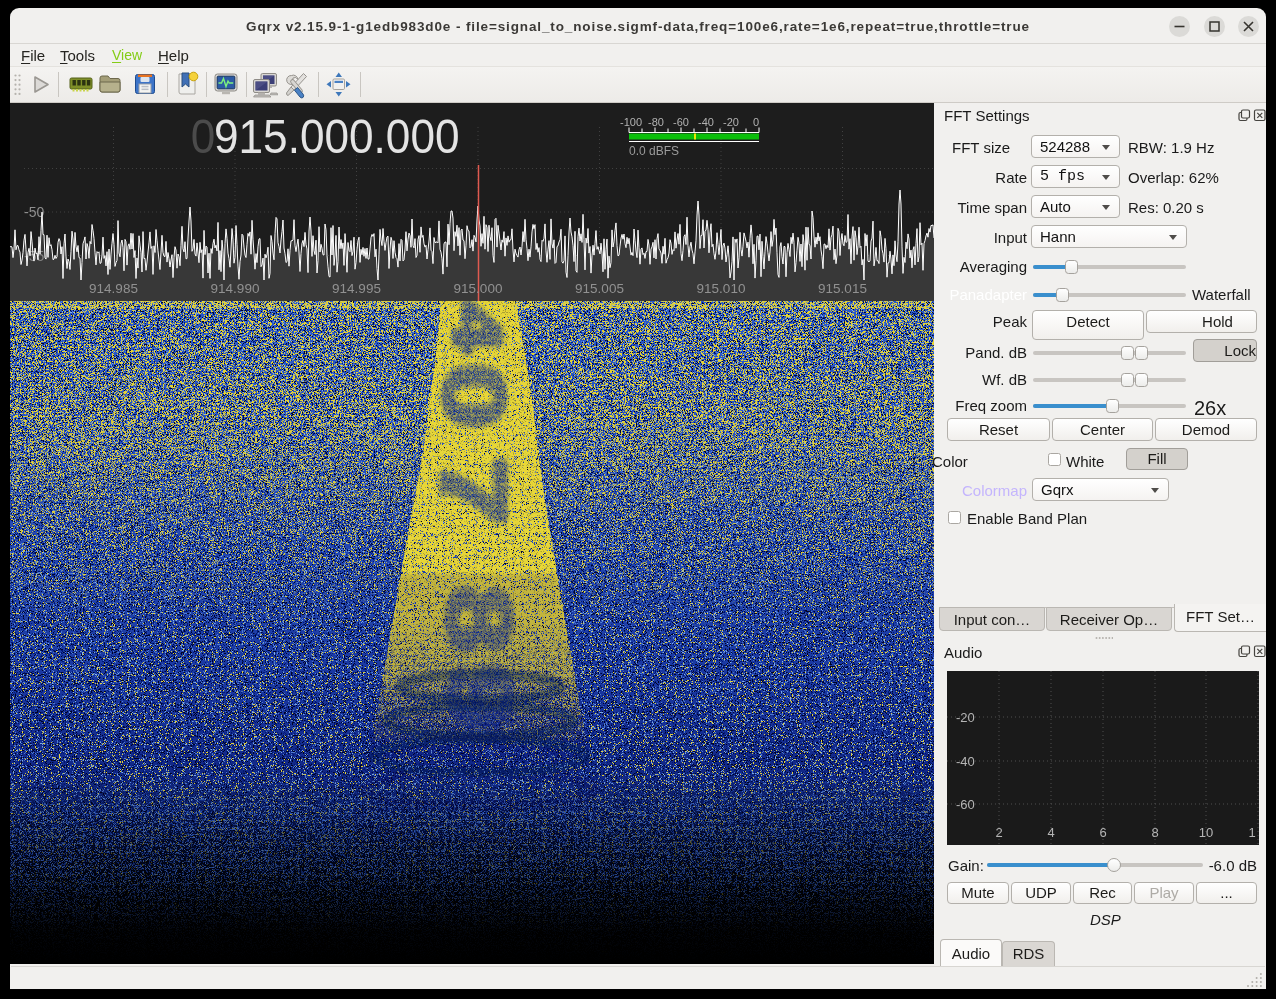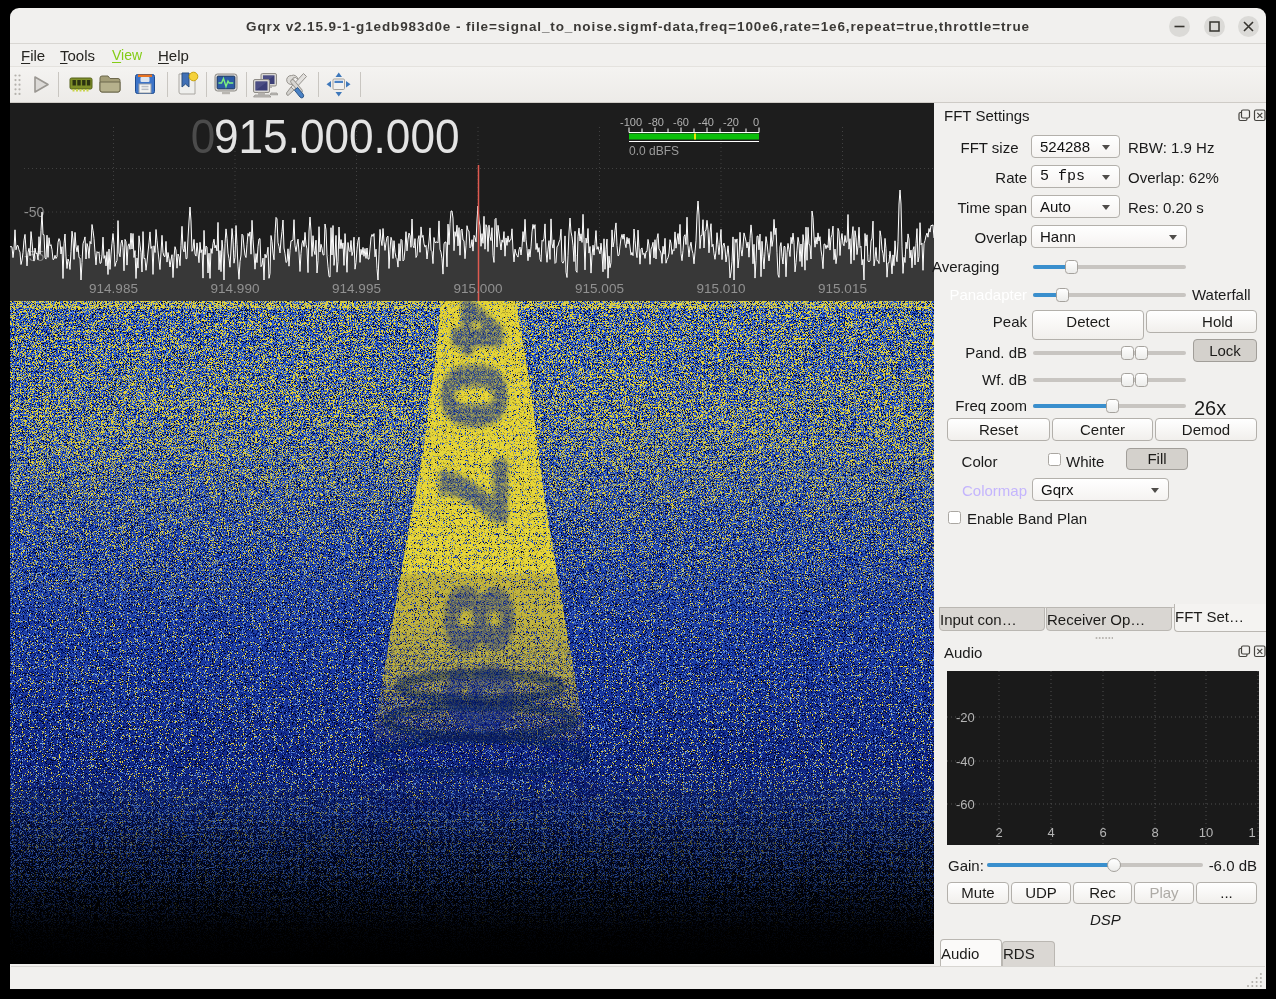--- a/index.html
+++ b/index.html
@@ -19,21 +19,21 @@
  border-radius:4px;color:#1c1b19;font-size:15px;text-align:center;
  box-sizing:border-box;}
 .btn.pressed{background:#d4d1cc;border-color:#a19e99;}
 .btn.disabled{color:#aeaba6;}
 .chk{width:13px;height:13px;background:#fff;border:1px solid #aaa7a2;
  border-radius:2.5px;box-sizing:border-box;}
 .groove{height:4px;border-radius:2px;background:#c8c5c1;}
 .gfill{height:4px;border-radius:2px;background:#3a8fcd;}
 .handle{width:13px;height:14px;background:linear-gradient(#fff,#ececea);
  border:1px solid #a5a29d;border-radius:3.5px;box-sizing:border-box;}
-.tab{box-sizing:border-box;font-size:15px;color:#1c1b19;}
+.tab{box-sizing:border-box;font-size:15px;color:#1c1b19;text-align:center;}
 .stab{background:#d9d6d2;border:1px solid #bab7b2;border-radius:0 0 4px 4px;}
 </style></head><body>
 <div id="win" class="abs"></div>
 
 <div class="abs" style="left:10px;top:8px;width:1256px;height:36px;">
  <div class="abs" style="left:0;top:11px;width:100%;text-align:center;
   font-size:13.5px;font-weight:bold;color:#3b3936;letter-spacing:0.88px;">Gqrx v2.15.9-1-g1edb983d0e - file=signal_to_noise.sigmf-data,freq=100e6,rate=1e6,repeat=true,throttle=true</div>
 </div>
 <div class="abs tbtn" style="left:1169px;"></div>
 <div class="abs tbtn" style="left:1204px;"></div>
@@ -488,61 +488,61 @@
       <rect width="924" height="663" filter="url(#fbyel)" opacity="0.65"></rect>
     </g>
   </svg>
 <div class="abs lbl" style="left:944px;top:107px;font-size:15px;color:#1a1a1a;">FFT Settings</div>
 <svg class="abs" style="left:1238px;top:109px" width="28" height="13" viewBox="0 0 28 13">
 <rect x="1" y="3.5" width="8" height="8" rx="1.5" fill="none" stroke="#45433f" stroke-width="1.2"></rect>
 <rect x="3.5" y="1" width="8" height="8" rx="1.5" fill="#f1f0ee" stroke="#45433f" stroke-width="1.2"></rect>
 <rect x="16.5" y="1" width="10.5" height="10.5" rx="1.5" fill="none" stroke="#45433f" stroke-width="1.2"></rect>
 <path d="M19.3,3.8 l5,5 M24.3,3.8 l-5,5" stroke="#45433f" stroke-width="1.2"></path>
   </svg>
-<div class="abs lbl" style="left:952px;top:139px;font-size:15px;color:#1a1a1a;width:75px;text-align:center;">FFT size</div>
+<div class="abs lbl" style="left:952px;top:139px;font-size:15px;color:#1a1a1a;width:75px;text-align:left;">FFT size</div>
 <div class="abs combo" style="left:1031px;top:135px;width:89px;height:23px;">524288</div>
 <div class="abs lbl" style="left:1128px;top:139px;font-size:15px;color:#1a1a1a;">RBW: 1.9 Hz</div>
 <div class="abs lbl" style="left:952px;top:169px;font-size:15px;color:#1a1a1a;width:75px;text-align:right;">Rate</div>
 <div class="abs combo" style="left:1031px;top:165px;width:89px;height:23px;font-family:Liberation Mono, monospace;">5 fps</div>
 <div class="abs lbl" style="left:1128px;top:169px;font-size:15px;color:#1a1a1a;">Overlap: 62%</div>
 <div class="abs lbl" style="left:952px;top:199px;font-size:15px;color:#1a1a1a;width:75px;text-align:right;">Time span</div>
 <div class="abs combo" style="left:1031px;top:195px;width:89px;height:23px;">Auto</div>
 <div class="abs lbl" style="left:1128px;top:199px;font-size:15px;color:#1a1a1a;">Res: 0.20 s</div>
-<div class="abs lbl" style="left:932px;top:229px;font-size:15px;color:#1a1a1a;width:95px;text-align:right;">Overlap</div>
+<div class="abs lbl" style="left:932px;top:229px;font-size:15px;color:#1a1a1a;width:95px;text-align:right;">Input</div>
 <div class="abs combo" style="left:1031px;top:225px;width:156px;height:23px;">Hann</div>
-<div class="abs lbl" style="left:932px;top:258px;font-size:15px;color:#1a1a1a;width:95px;">Averaging</div>
+<div class="abs lbl" style="left:932px;top:258px;font-size:15px;color:#1a1a1a;width:95px;text-align:right;">Averaging</div>
 <div class="abs groove" style="left:1033px;top:265px;width:153px;"></div>
 <div class="abs gfill" style="left:1033px;top:265px;width:38px;"></div>
 <div class="abs handle" style="left:1065px;top:260px;"></div>
 <div class="abs lbl" style="left:932px;top:286px;font-size:15px;color:#ffffff;width:95px;text-align:right;">Panadapter</div>
 <div class="abs groove" style="left:1033px;top:293px;width:153px;"></div>
 <div class="abs gfill" style="left:1033px;top:293px;width:29px;"></div>
 <div class="abs handle" style="left:1056px;top:288px;"></div>
 <div class="abs lbl" style="left:1192px;top:286px;font-size:15px;color:#1a1a1a;">Waterfall</div>
 <div class="abs lbl" style="left:932px;top:313px;font-size:15px;color:#1a1a1a;width:95px;text-align:right;">Peak</div>
 <div class="abs btn " style="left:1032px;top:310px;width:112px;height:30px;line-height:21px;">Detect</div>
 <div class="abs btn " style="left:1146px;top:310px;width:111px;height:23px;line-height:21px;padding-left:32px;">Hold</div>
 <div class="abs lbl" style="left:932px;top:344px;font-size:15px;color:#1a1a1a;width:95px;text-align:right;">Pand. dB</div>
 <div class="abs groove" style="left:1033px;top:351px;width:153px;"></div>
 <div class="abs handle" style="left:1121px;top:346px;"></div>
 <div class="abs handle" style="left:1135px;top:346px;"></div>
-<div class="abs btn pressed" style="left:1193px;top:339px;width:64px;height:23px;line-height:21px;">Lock</div>
+<div class="abs btn pressed" style="left:1193px;top:339px;width:64px;height:23px;line-height:21px;text-align:right;">Lock</div>
 <div class="abs lbl" style="left:932px;top:371px;font-size:15px;color:#1a1a1a;width:95px;text-align:right;">Wf. dB</div>
 <div class="abs groove" style="left:1033px;top:378px;width:153px;"></div>
 <div class="abs handle" style="left:1121px;top:373px;"></div>
 <div class="abs handle" style="left:1135px;top:373px;"></div>
 <div class="abs lbl" style="left:932px;top:397px;font-size:15px;color:#1a1a1a;width:95px;text-align:right;">Freq zoom</div>
 <div class="abs groove" style="left:1033px;top:404px;width:153px;"></div>
 <div class="abs gfill" style="left:1033px;top:404px;width:79px;"></div>
 <div class="abs handle" style="left:1106px;top:399px;"></div>
 <div class="abs lbl" style="left:1194px;top:397px;font-size:20px;color:#1a1a1a;">26x</div>
 <div class="abs btn " style="left:947px;top:418px;width:103px;height:23px;line-height:21px;">Reset</div>
 <div class="abs btn " style="left:1052px;top:418px;width:101px;height:23px;line-height:21px;">Center</div>
 <div class="abs btn " style="left:1155px;top:418px;width:102px;height:23px;line-height:21px;">Demod</div>
-<div class="abs lbl" style="left:932px;top:453px;font-size:15px;color:#1a1a1a;width:95px;text-align:center;">Color</div>
+<div class="abs lbl" style="left:932px;top:453px;font-size:15px;color:#1a1a1a;width:95px;text-align:left;">Color</div>
 <div class="abs chk" style="left:1048px;top:453px;"></div>
 <div class="abs lbl" style="left:1066px;top:453px;font-size:15px;color:#1a1a1a;">White</div>
 <div class="abs btn pressed" style="left:1126px;top:448px;width:62px;height:22px;line-height:20px;">Fill</div>
 <div class="abs lbl" style="left:932px;top:482px;font-size:15px;color:#c4b5fd;width:95px;text-align:right;">Colormap</div>
 <div class="abs combo" style="left:1032px;top:478px;width:137px;height:23px;">Gqrx</div>
 <div class="abs chk" style="left:948px;top:511px;"></div>
 <div class="abs lbl" style="left:967px;top:510px;font-size:15px;color:#1a1a1a;">Enable Band Plan</div>
 <div class="abs" style="left:939px;top:607px;width:327px;height:1px;background:#c6c3be;"></div>
 <div class="abs tab stab" style="left:939px;top:607px;width:106px;height:24px;line-height:23px;">Input con…</div>
 <div class="abs tab stab" style="left:1046px;top:607px;width:126px;height:24px;line-height:23px;">Receiver Op…</div>

